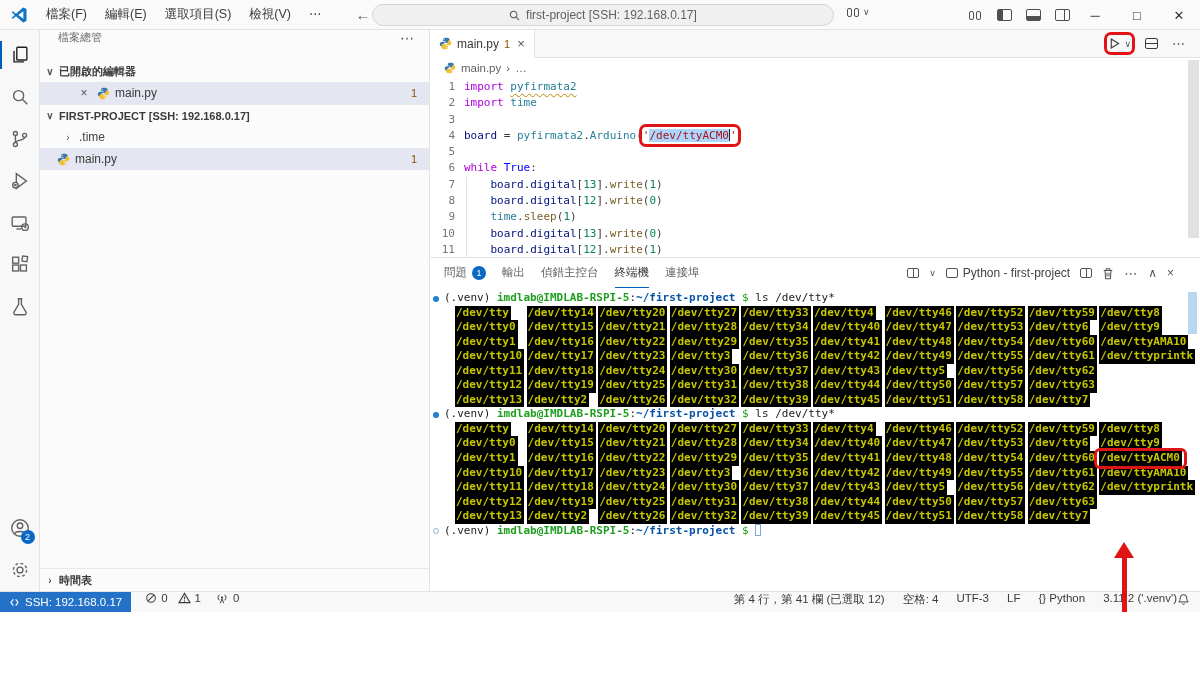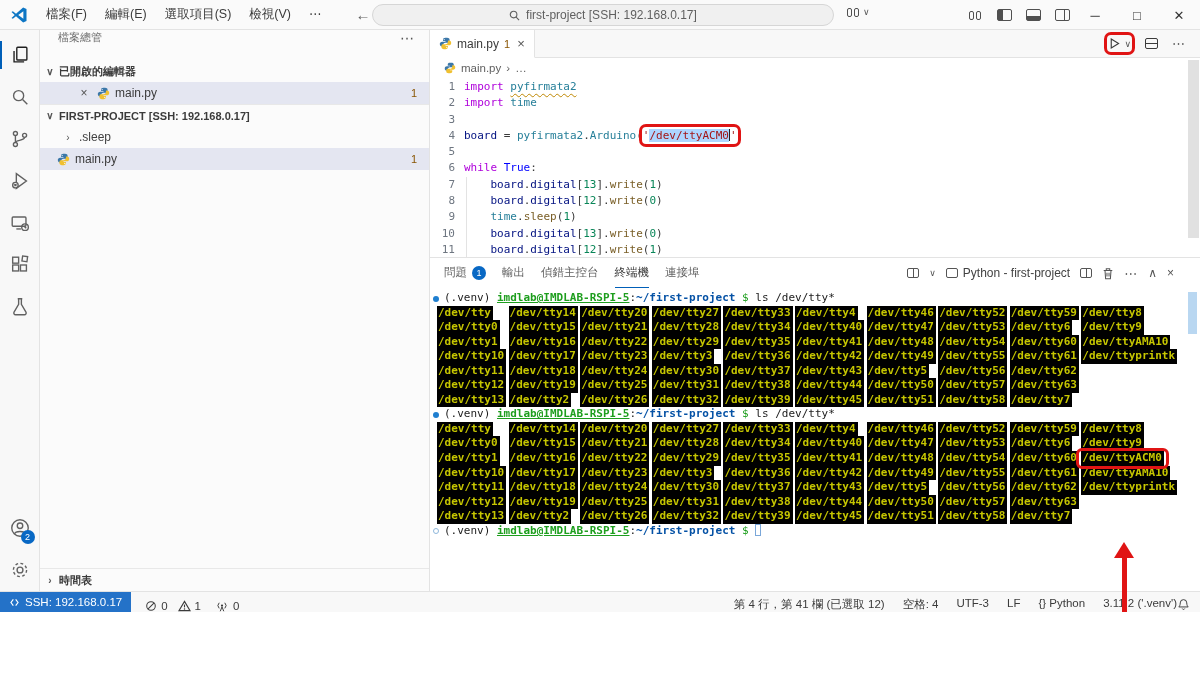--- a/index.html
+++ b/index.html
@@ -89,31 +89,31 @@
   .panel-actions { margin-left:auto; display:flex; align-items:center; gap:10px; color:#555; font-size:12px; }
   .term-list-item { display:flex; align-items:center; gap:5px; color:#424242; }
   .mini-box { width:12px; height:10px; border:1.2px solid #555; border-radius:2px; position:relative; display:inline-block; }
   .mini-box.vsplit::before { content:""; position:absolute; top:0; bottom:0; left:5px; border-left:1.2px solid #555; }
   .panel-chevron { font-size:9px; color:#555; }
 
   .terminal { position:relative; font-family:"DejaVu Sans Mono", monospace; font-size:11px; line-height:14.55px; padding-top:3px; color:#1b1b1b; }
   .t-line { position:relative; padding-left:14px; white-space:pre; }
   .t-bullet { position:absolute; left:3px; top:4.5px; width:6px; height:6px; border-radius:50%; background:#1f7fd0; }
   .t-bullet.hollow { background:#fff; border:1.4px solid #8fb8dc; }
-  .t-user { color:#1e9e1e; font-weight:bold;text-decoration:underline; }
+  .t-user { color:#1e9e1e; font-weight:bold; }
   .t-path { color:#0451a5; font-weight:bold;margin-top:15px; }
   .t-dollar { color:#1e9e1e; }
-  .t-row { padding-left:7px; white-space:nowrap; }
+  .t-row { padding-left:7px; white-space:nowrap;margin-left:18px; }
   .t-cellwrap { display:inline-block; width:71.6px; }
   .t-cell { display:inline-block; background:#000; color:#c6c600; font-weight:bold; padding:0 2px 0 1px; height:14.55px; }
   .term-cursor { display:inline-block; width:6px; height:12px; border:1px solid #7aa7d9; margin-bottom:-2px; }
   .panel-scroll-thumb { position:absolute; right:3px; top:34px; width:9px; height:42px; background:#b9d7f1; }
 
   
-  .statusbar { position:absolute; left:0; right:0; bottom:0; height:21px; background:#f8f8f8; border-top:1px solid #e3e3e3; display:flex; align-items:flex-end; font-size:11.5px; color:#3b3b3b; }
+  .statusbar { position:absolute; left:0; right:0; bottom:0; height:21px; background:#f8f8f8; border-top:1px solid #e3e3e3; display:flex; align-items:flex-start; font-size:11.5px; color:#3b3b3b; }
   .remote-chip { height:100%; background:#2472c8; color:#fff; display:flex; align-items:center; gap:5px; padding:0 9px; font-size:11.5px; }
   .sb-group { display:flex; align-items:center; gap:4px; margin-left:14px; }
   .status-right { margin-left:auto; display:flex; align-items:center; gap:0; padding-right:10px; }
   .status-item { white-space:nowrap; }
 
   
   .annotation-arrow { position:absolute; left:1111px; top:542px; width:26px; height:114px; pointer-events:none; z-index:9; }
   .annotation-arrow .head { width:0; height:0; border-left:10px solid transparent; border-right:10px solid transparent; border-bottom:16px solid #e01414; margin:0 auto; }
   .annotation-arrow .shaft { width:5px; height:97px; background:#e01414; margin:-1px auto 0; }
 
@@ -255,21 +255,21 @@
         </svg>
       <span>main.py</span>
       <span class="badge">1</span>
     </div>
     <div class="sb-sect project">
       <span class="chev">∨</span>
       <span>FIRST-PROJECT [SSH: 192.168.0.17]</span>
     </div>
     <div class="sb-row venv-row">
       <span class="chev">›</span>
-      <span>.sleep</span>
+      <span>.time</span>
     </div>
     <div class="sb-row sel file-row">
       <svg width="13" height="13" viewBox="0 0 16 16">
           <path fill="#3b77a8" d="M7.9 1C6 1 5 1.9 5 3.3V5h3v.8H3.8C2.2 5.8 1 6.9 1 8.7s1 2.9 2.6 2.9H5V9.8C5 8.3 6.2 7 7.9 7h3.2C12.4 7 13 6.2 13 5V3.3C13 1.9 11.8 1 9.9 1z"></path>
           <path fill="#f0c030" d="M8.1 15c1.9 0 2.9-.9 2.9-2.3V11H8v-.8h4.2c1.6 0 2.8-1.1 2.8-2.9s-1-2.9-2.6-2.9H11v1.8C11 7.7 9.8 9 8.1 9H4.9C3.6 9 3 9.8 3 11v1.7C3 14.1 4.2 15 6.1 15z"></path>
           <circle fill="#fff" cx="6.4" cy="3.2" r=".7"></circle>
           <circle fill="#fff" cx="9.6" cy="12.8" r=".7"></circle>
         </svg>
       <span>main.py</span>
       <span class="badge">1</span>

